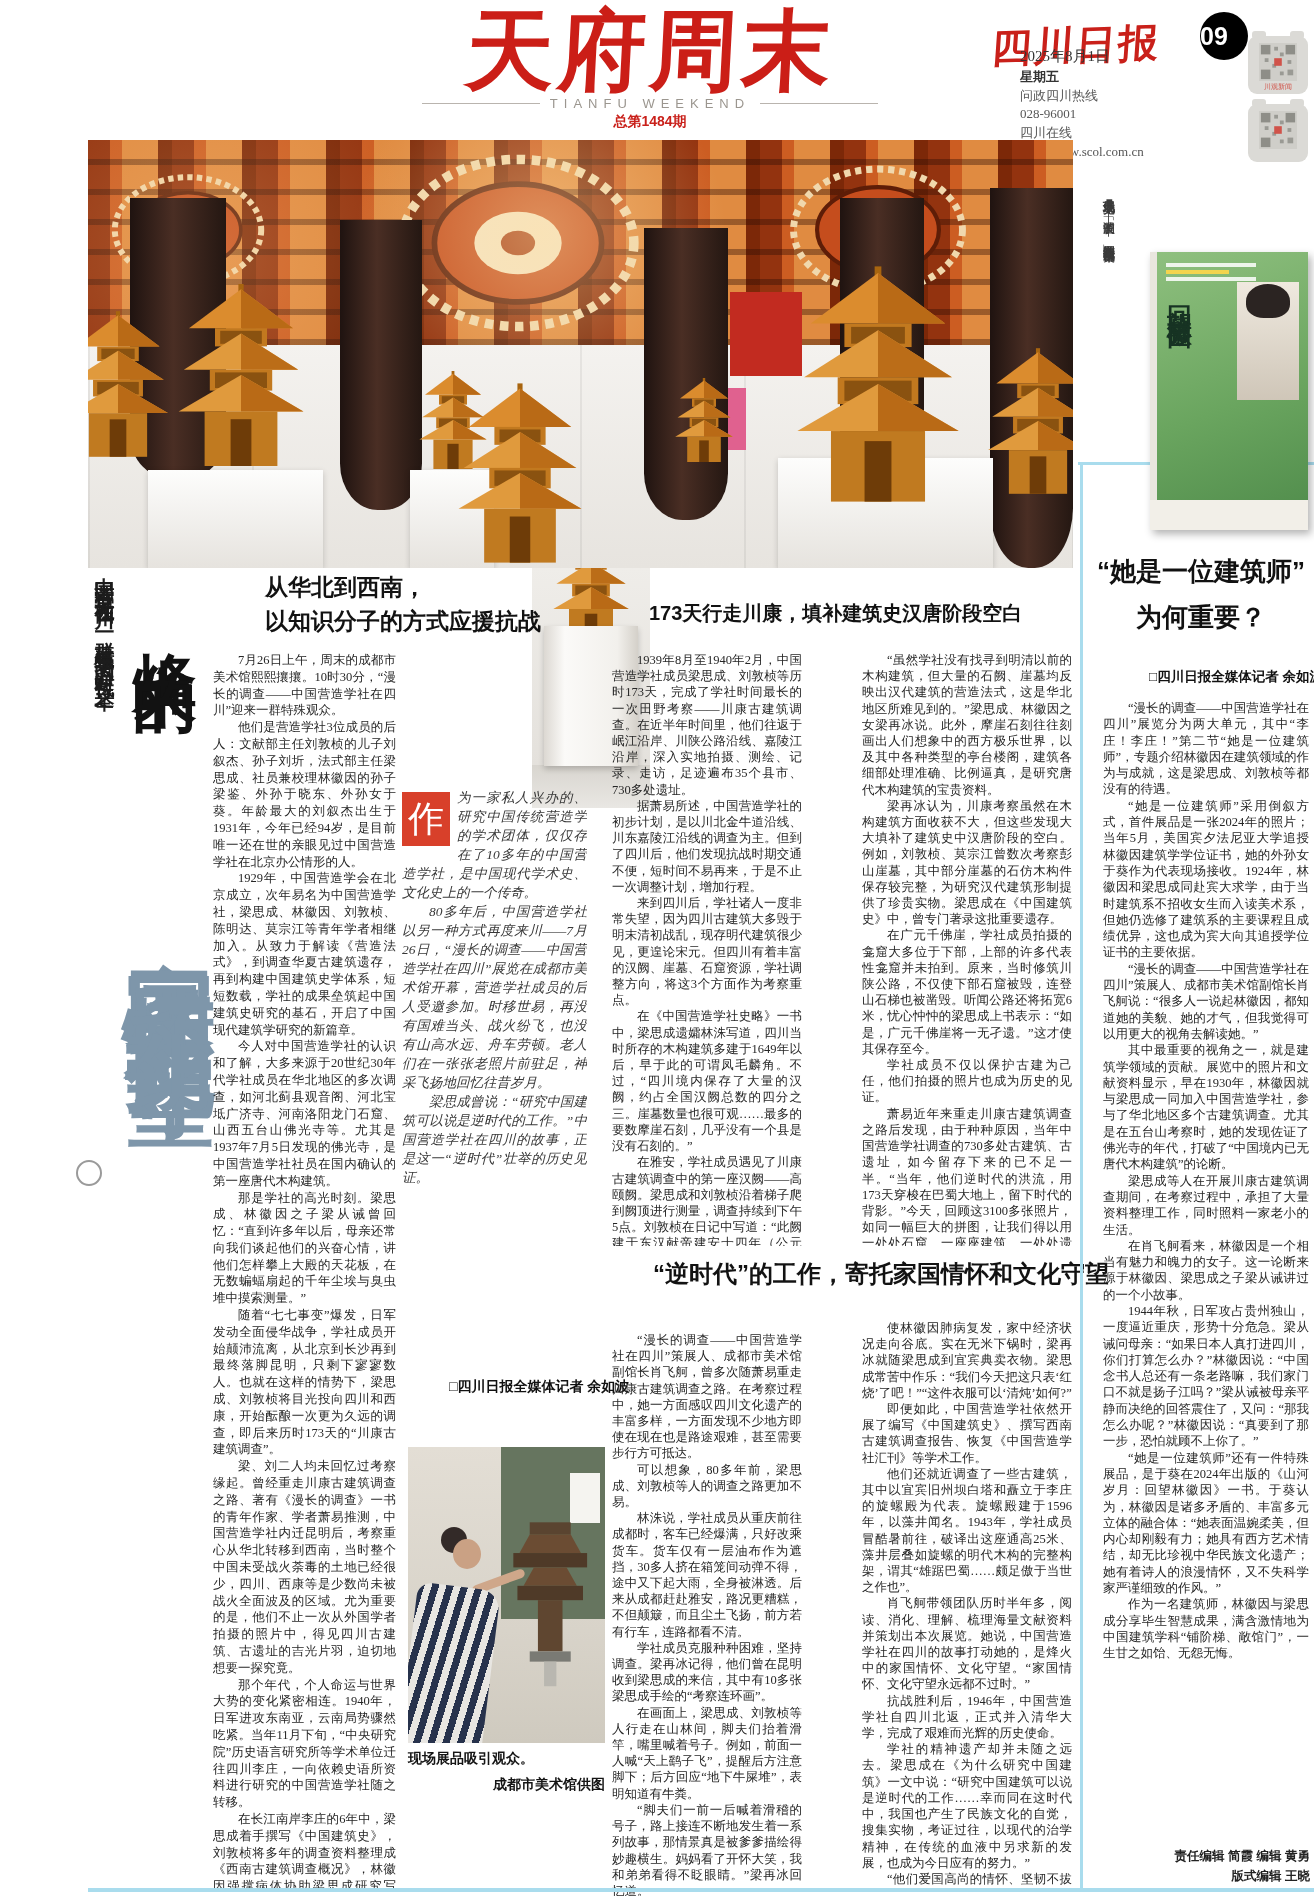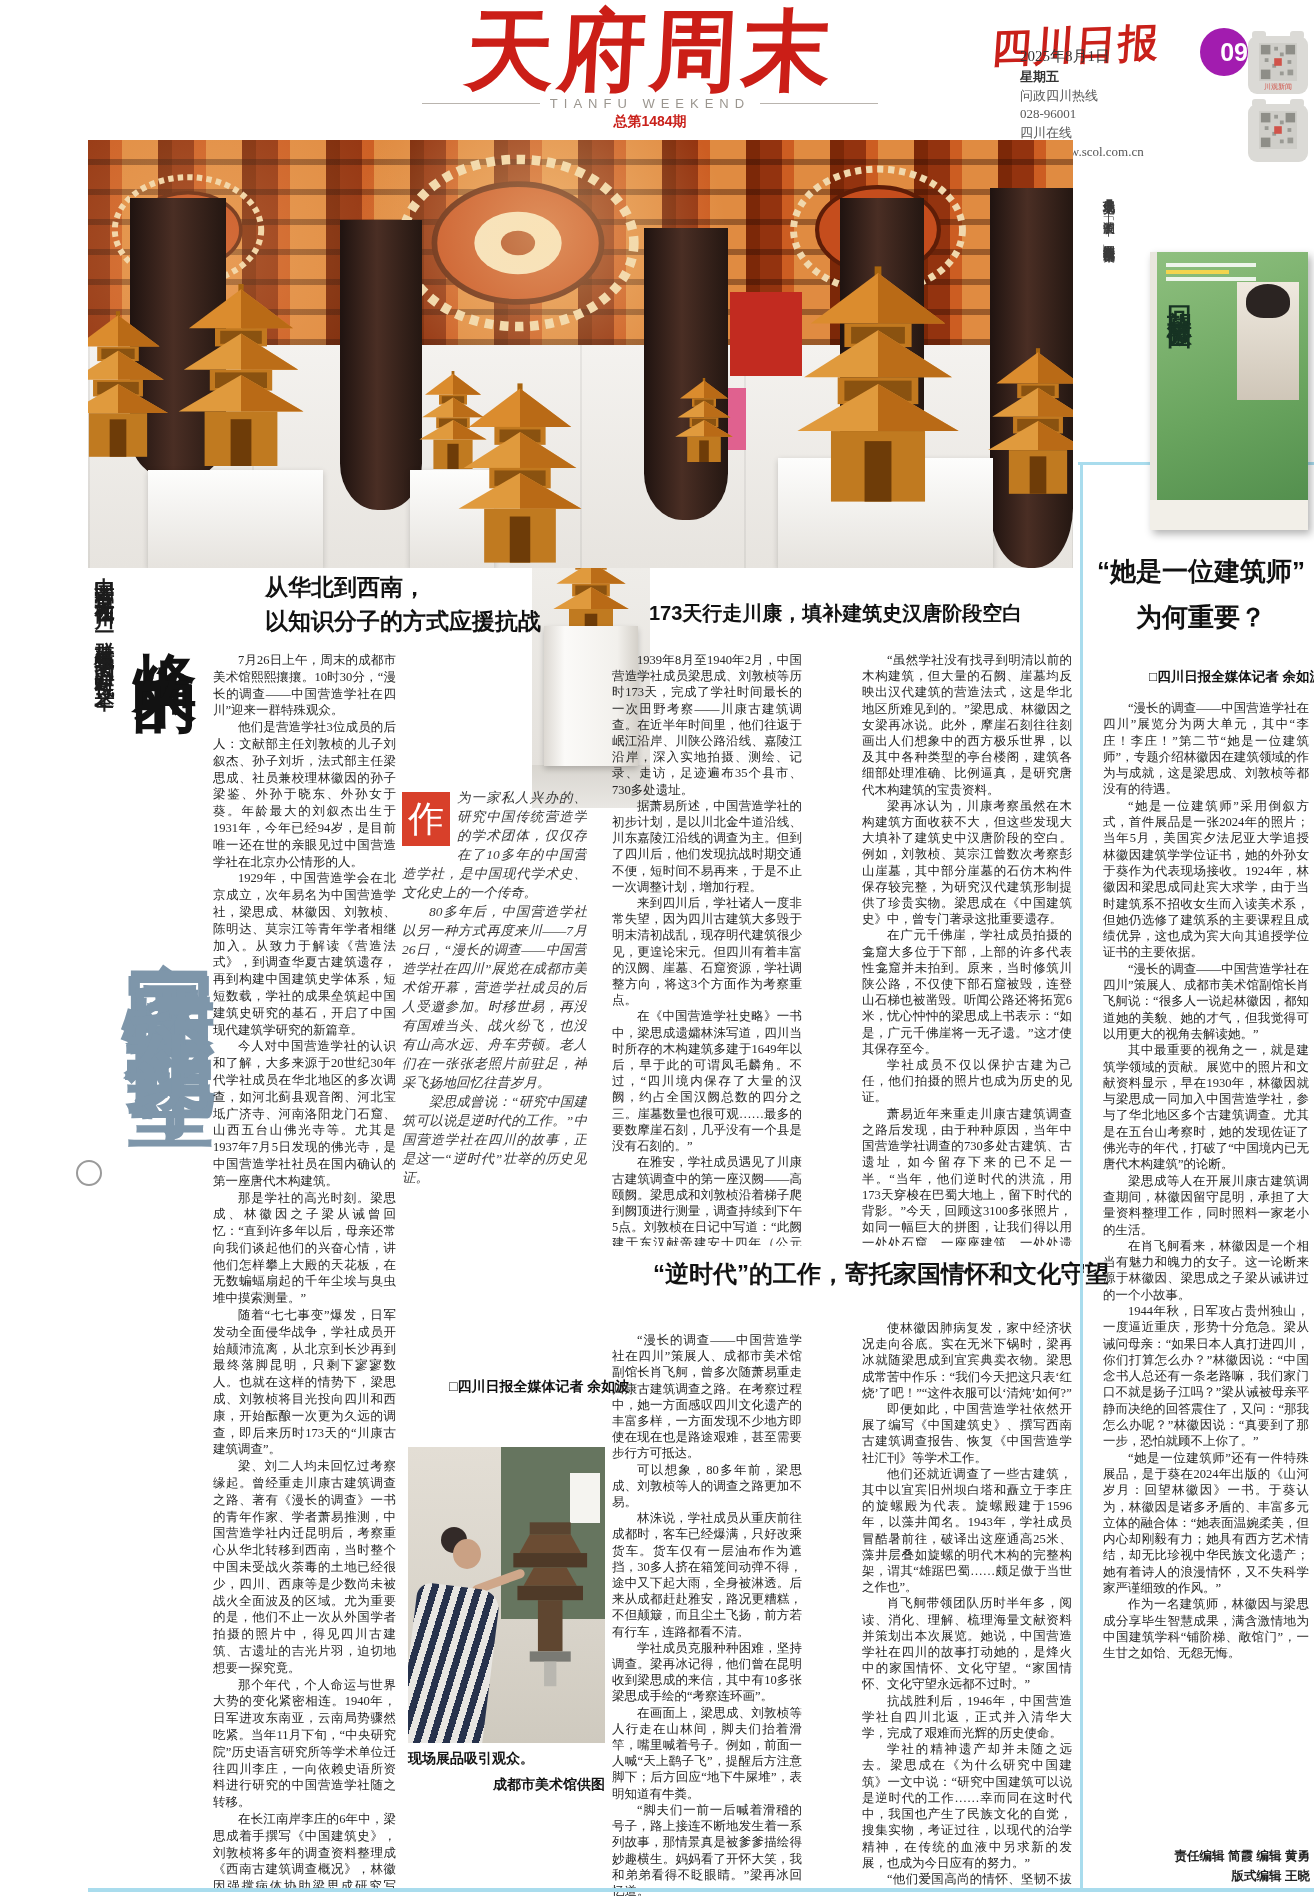--- a/index.html
+++ b/index.html
@@ -8,22 +8,22 @@
   
   .mast-center{position:absolute;left:400px;top:4px;width:500px;text-align:center;}
   .mast-logo{font-family:"DejaVu Serif",serif;font-weight:bold;font-size:88px;line-height:1.05;
              color:#cb1e17;transform:skewX(-3deg);letter-spacing:4px;}
   .mast-en-row{display:flex;align-items:center;justify-content:center;gap:10px;margin-top:0px;}
   .mast-en-row .rule{height:1px;background:#b9b4ae;width:118px;}
   .mast-en{font-family:"Liberation Sans",sans-serif;font-size:13px;letter-spacing:6px;color:#9b968f;}
   .mast-issue{font-family:"Liberation Sans",sans-serif;font-weight:bold;font-size:14px;color:#c9201a;margin-top:2px;}
   .paper-name{position:absolute;left:992px;top:18px;font-family:"DejaVu Serif",serif;font-weight:bold;
               font-size:40px;color:#c9201a;transform:skewX(-6deg) rotate(-2deg);letter-spacing:2px;}
-  .page-badge{position:absolute;left:1200px;top:28px;width:48px;height:48px;border-radius:50%;
-              background:#a21caf;color:#fff;font:bold 25px/48px "Liberation Sans",sans-serif;text-align:right;}
+  .page-badge{position:absolute;left:1200px;top:12px;width:48px;height:48px;border-radius:50%;
+              background:#000000;color:#fff;font:bold 25px/48px "Liberation Sans",sans-serif;text-align:left;}
   .dateblock{position:absolute;left:1020px;top:46px;width:218px;
              font-family:Liberation Serif, serif;font-size:13px;line-height:1.45;color:#565656;}
   .dateblock .d1{font-size:15px;color:#333;}
   .dateblock .d2{font-weight:bold;color:#333;}
   .qr{position:absolute;left:1248px;width:60px;height:58px;background:#dbdad6;border-radius:9px;}
   .qr:before,.qr:after{content:"";position:absolute;top:-5px;width:14px;height:8px;background:#dbdad6;border-radius:3px;}
   .qr:before{left:4px;} .qr:after{right:4px;}
   .qr svg{position:absolute;left:9px;top:7px;}
   .qr .qr-label{position:absolute;bottom:2px;width:100%;text-align:center;
                 font:7px "Liberation Sans",sans-serif;color:#d0534a;}
@@ -372,21 +372,21 @@
   <div class="sb-head">
     <div>“她是一位建筑师”</div>
     <div>为何重要？</div>
   </div>
   <div class="byline sb-byline">□四川日报全媒体记者 余如波</div>
   <div class="col sb-body">
     <p>“漫长的调查——中国营造学社在四川”展览分为两大单元，其中“李庄！李庄！”第二节“她是一位建筑师”，专题介绍林徽因在建筑领域的作为与成就，这是梁思成、刘敦桢等都没有的待遇。</p>
     <p>“她是一位建筑师”采用倒叙方式，首件展品是一张2024年的照片；当年5月，美国宾夕法尼亚大学追授林徽因建筑学学位证书，她的外孙女于葵作为代表现场接收。1924年，林徽因和梁思成同赴宾大求学，由于当时建筑系不招收女生而入读美术系，但她仍选修了建筑系的主要课程且成绩优异，这也成为宾大向其追授学位证书的主要依据。</p>
     <p>“漫长的调查——中国营造学社在四川”策展人、成都市美术馆副馆长肖飞舸说：“很多人一说起林徽因，都知道她的美貌、她的才气，但我觉得可以用更大的视角去解读她。”</p>
     <p>其中最重要的视角之一，就是建筑学领域的贡献。展览中的照片和文献资料显示，早在1930年，林徽因就与梁思成一同加入中国营造学社，参与了华北地区多个古建筑调查。尤其是在五台山考察时，她的发现佐证了佛光寺的年代，打破了“中国境内已无唐代木构建筑”的论断。</p>
-    <p>梁思成等人在开展川康古建筑调查期间，林徽因留守昆明，承担了大量资料整理工作，同时照料一家老小的生活。</p>
+    <p>梁思成等人在开展川康古建筑调查期间，在考察过程中，承担了大量资料整理工作，同时照料一家老小的生活。</p>
     <p>在肖飞舸看来，林徽因是一个相当有魅力和魄力的女子。这一论断来源于林徽因、梁思成之子梁从诫讲过的一个小故事。</p>
     <p>1944年秋，日军攻占贵州独山，一度逼近重庆，形势十分危急。梁从诫问母亲：“如果日本人真打进四川，你们打算怎么办？”林徽因说：“中国念书人总还有一条老路嘛，我们家门口不就是扬子江吗？”梁从诫被母亲平静而决绝的回答震住了，又问：“那我怎么办呢？”林徽因说：“真要到了那一步，恐怕就顾不上你了。”</p>
     <p>“她是一位建筑师”还有一件特殊展品，是于葵在2024年出版的《山河岁月：回望林徽因》一书。于葵认为，林徽因是诸多矛盾的、丰富多元立体的融合体：“她表面温婉柔美，但内心却刚毅有力；她具有西方艺术情结，却无比珍视中华民族文化遗产；她有着诗人的浪漫情怀，又不失科学家严谨细致的作风。”</p>
     <p>作为一名建筑师，林徽因与梁思成分享毕生智慧成果，满含激情地为中国建筑学科“铺阶梯、敞馆门”，一生甘之如饴、无怨无悔。</p>
   </div>
 
   <div class="footer">
     <div>责任编辑 简霞  编辑 黄勇</div>
     <div>版式编辑 王晓</div>
   </div>

